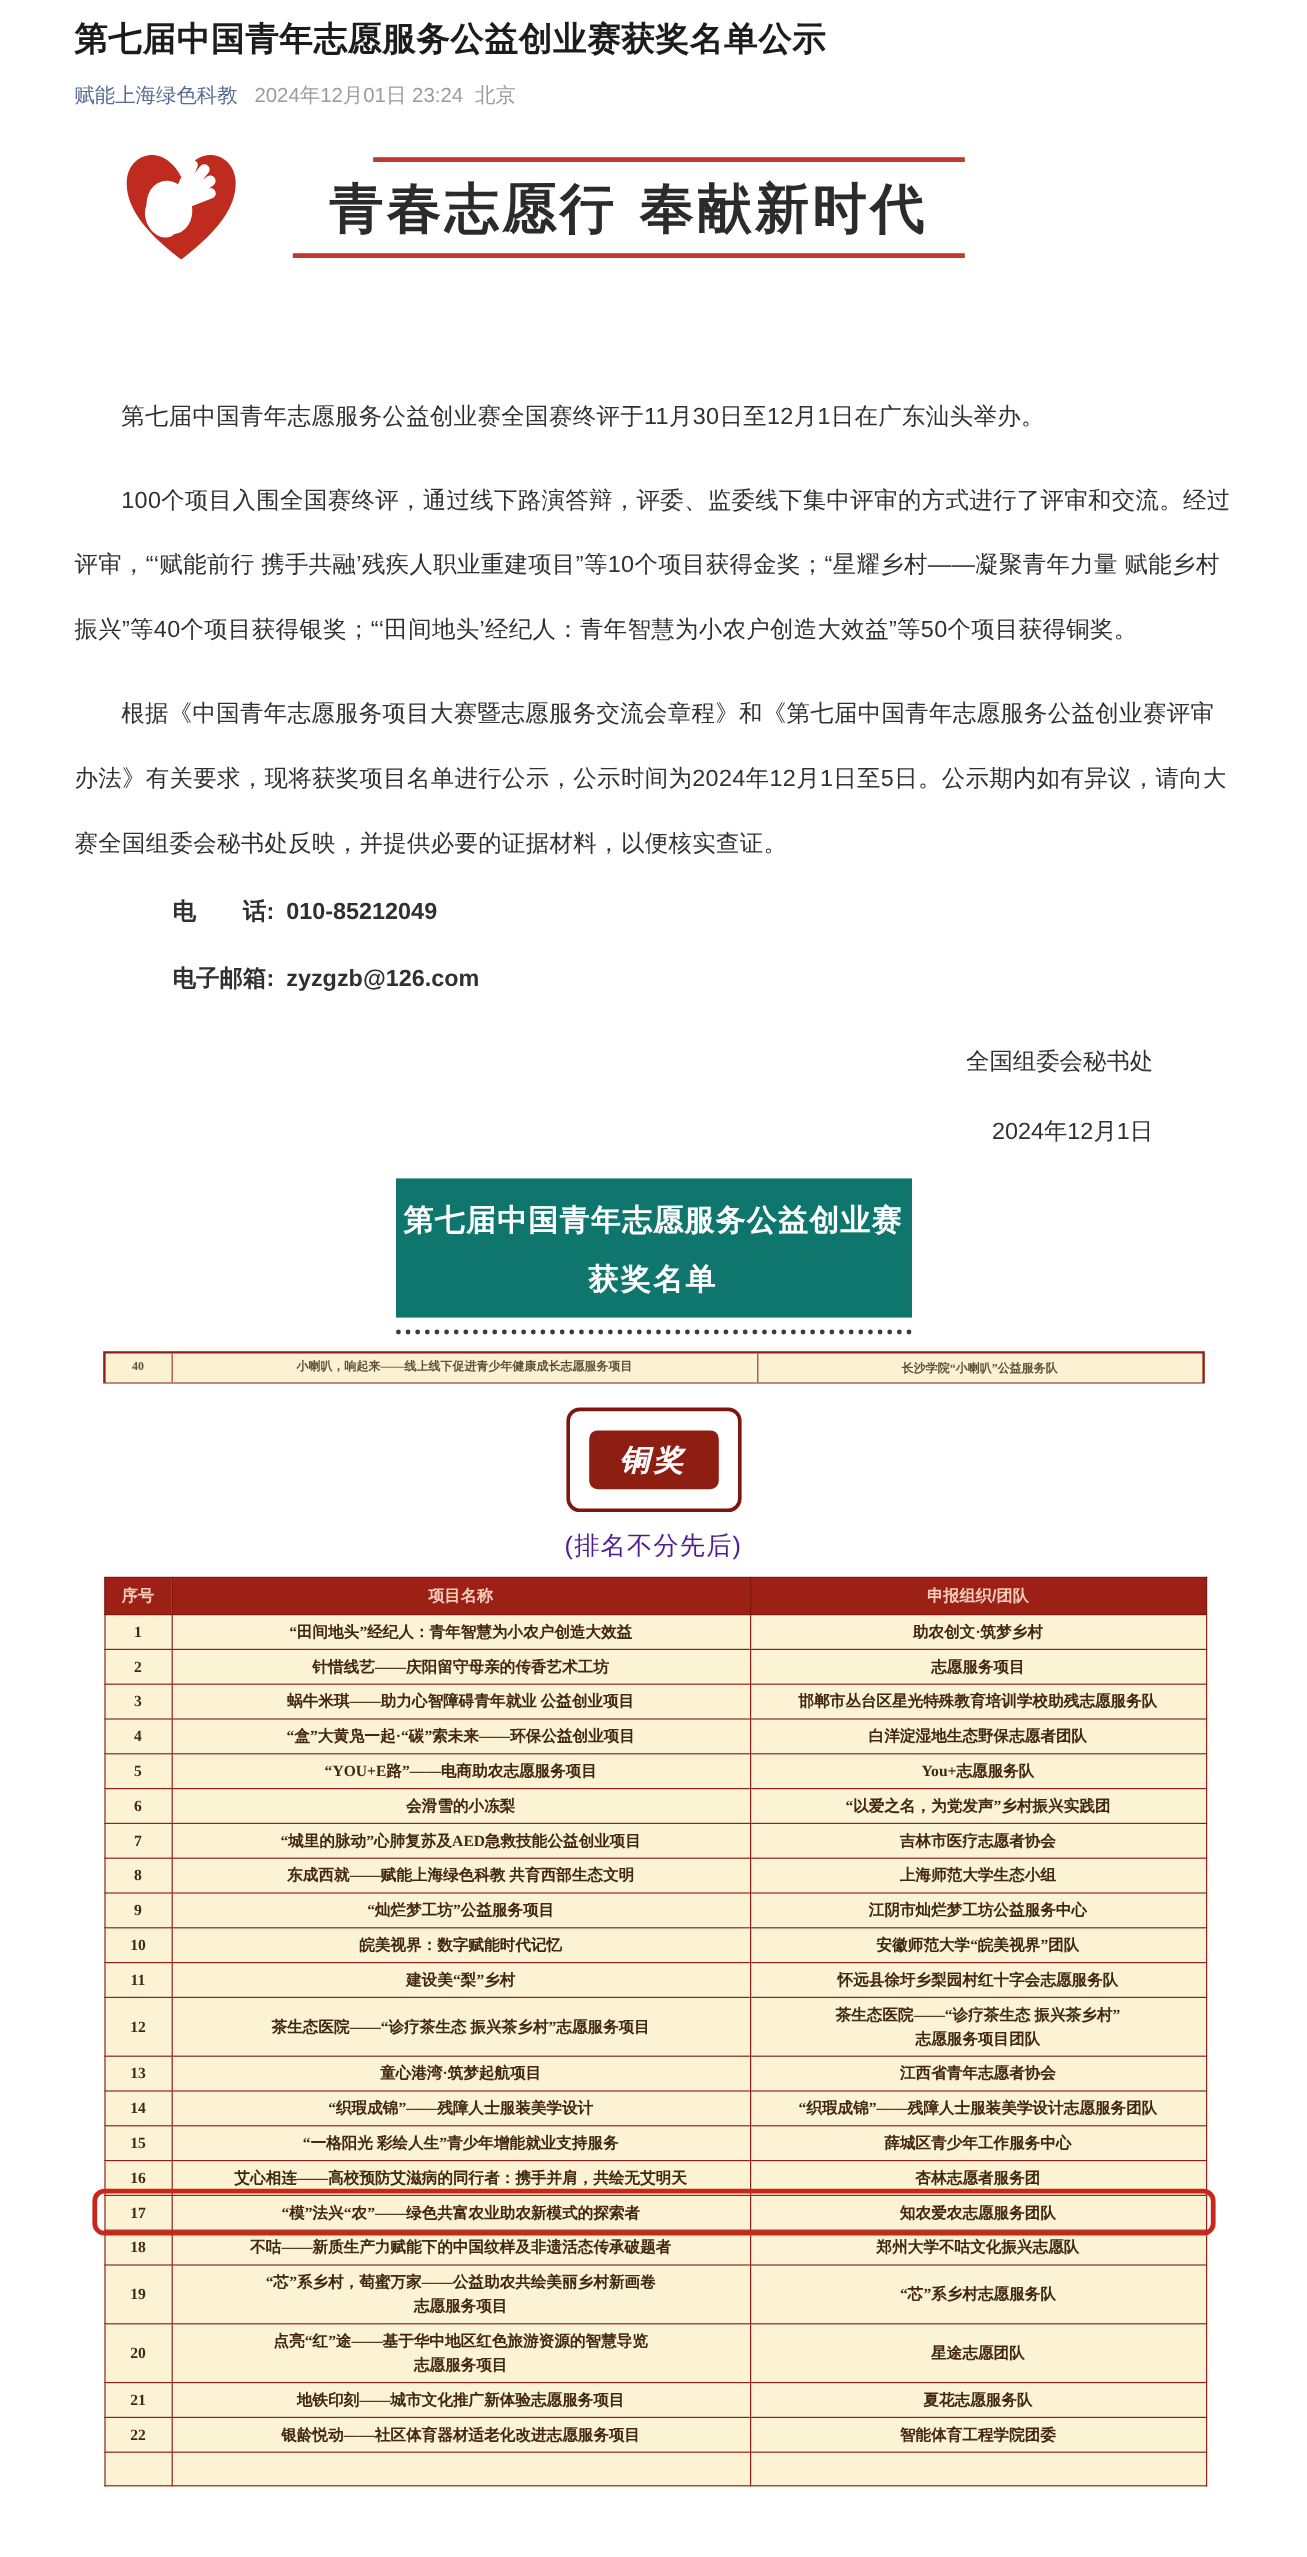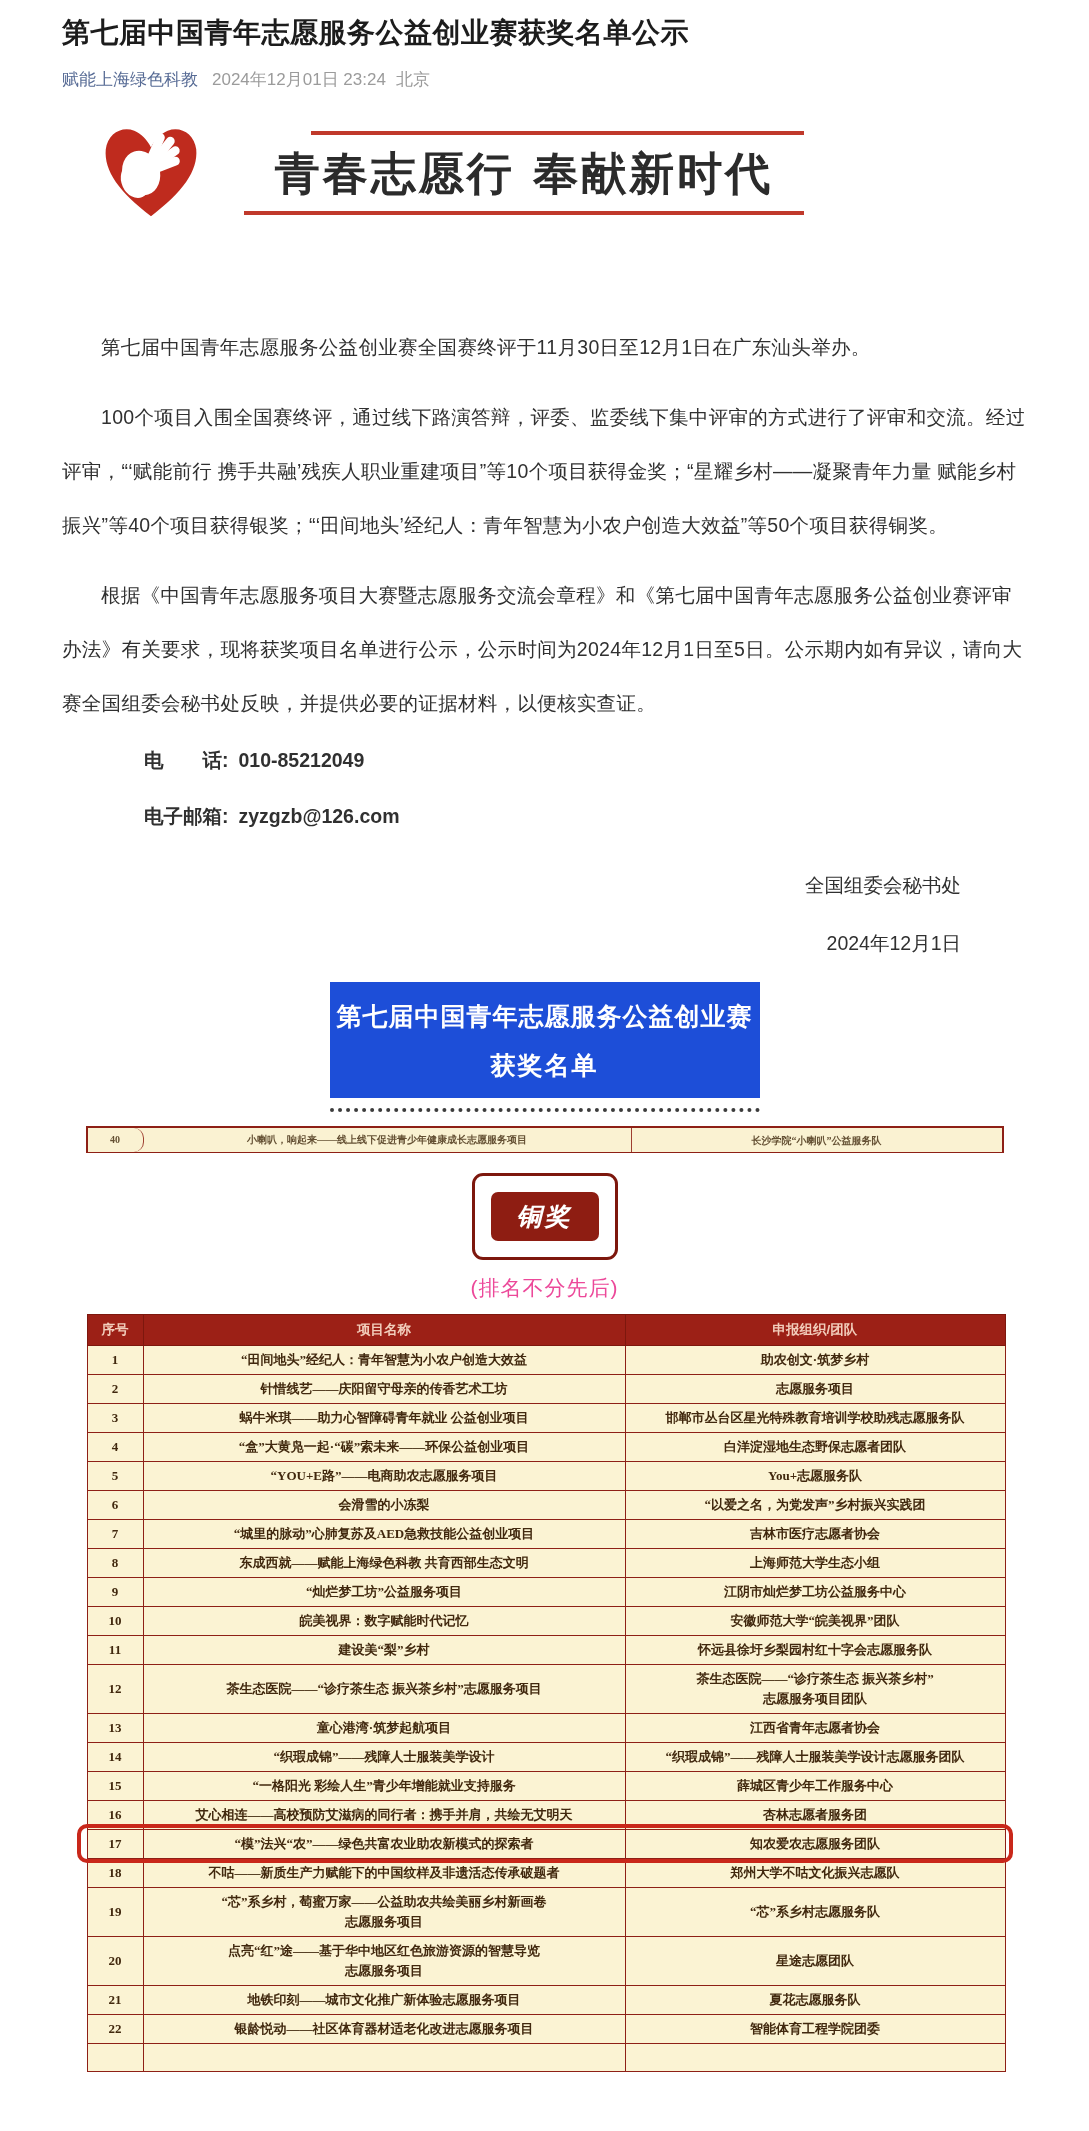--- a/index.html
+++ b/index.html
@@ -30,46 +30,46 @@
   .para { font-size:19.5px; line-height:54px; text-indent:2em; color:#303030; letter-spacing:0.3px; }
   .para.first { margin-top:86px; }
   .para + .para { margin-top:16px; }
 
   .contact { margin:2px 0 0 82px; font-size:19.5px; line-height:56px; color:#303030;font-weight:bold; }
   .contact .value { margin-left:10px; }
 
   .signature { margin-top:12px; text-align:right; padding-right:66px; font-size:19.5px; line-height:58px; color:#303030; }
 
   .award-banner {
-    margin:0 auto; margin-top:10px; width:430px; background:#1d4ed8;
+    margin:0 auto; margin-top:10px; width:430px; background:#0f766e;
     color:#ffffff; text-align:center; padding:18px 0 16px 0;
   }
   .award-banner .l1 { font-size:25px; font-weight:700; letter-spacing:1px; }
   .award-banner .l2 { font-size:25px; font-weight:700; margin-top:16px; letter-spacing:2px; }
 
   .dotted-sep { width:430px; margin:10px auto 0 auto; border-top:4px dotted #3c3c3c; height:0; }
 
   .cut-strip {
     width:918px; margin:14px auto 0 auto; height:27px;
     background:#faf2d2; border:2px solid #8e2016; border-bottom-width:1px;
     display:flex; align-items:center; font-family:"Liberation Serif", serif;
     font-size:10px; font-weight:700; color:#4a3418;
   }
   .cut-strip > div { filter:blur(0.6px); opacity:0.85; overflow:hidden; white-space:nowrap; line-height:23px; }
-  .cs-seq { width:56px; text-align:center; border-right:1px solid #8e2016; height:100%;border-radius:10px; }
+  .cs-seq { width:56px; text-align:center; border-right:1px solid #8e2016; height:100%; }
   .cs-name { flex:1; text-align:center; border-right:1px solid #8e2016; height:100%; }
   .cs-org { width:370px; text-align:center; }
 
   .badge-wrap { margin-top:20px; text-align:center; }
   .badge-outer { display:inline-block; border:3px solid #7d170d; border-radius:11px; padding:16px; background:#ffffff;font-style:italic; }
   .badge-inner {
     background:#8e1d12; border-radius:7px; color:#ffffff;
     font-size:25px; font-weight:700; letter-spacing:3px; padding:8px 26px;
   }
-  .rank-note { margin-top:14px; text-align:center; font-size:21px; color:#ec4899; letter-spacing:1px; }
+  .rank-note { margin-top:14px; text-align:center; font-size:21px; color:#4c1d95; letter-spacing:1px; }
 
   .table-wrap { position:relative; width:916px; margin:12px auto 0 auto; }
   table.awards { width:100%; border-collapse:collapse; table-layout:fixed; }
   table.awards col.c-seq { width:56px; }
   table.awards col.c-name { width:482px; }
   table.awards col.c-org { width:380px; }
   table.awards th {
     background:#9c2016; color:#f2cdbb; font-size:13.5px; font-weight:700;
     padding:6px 4px; border:1px solid #7d170d;
   }

